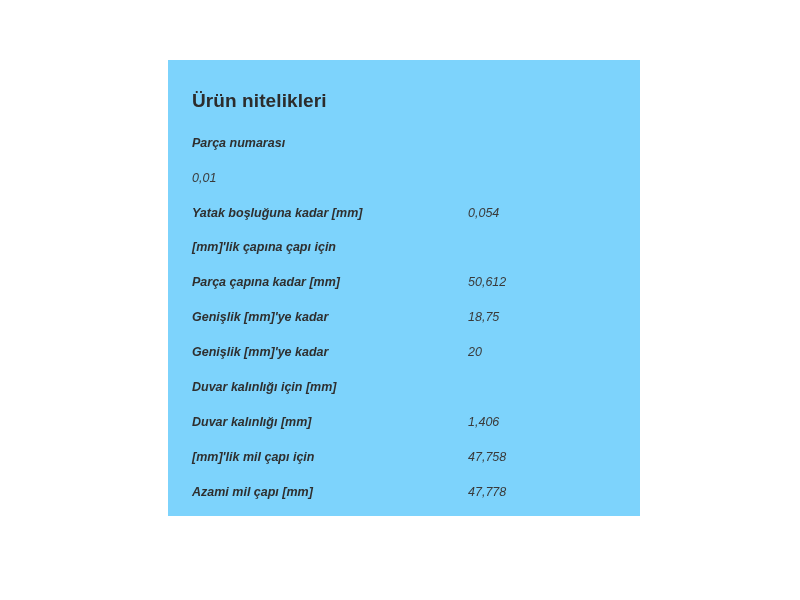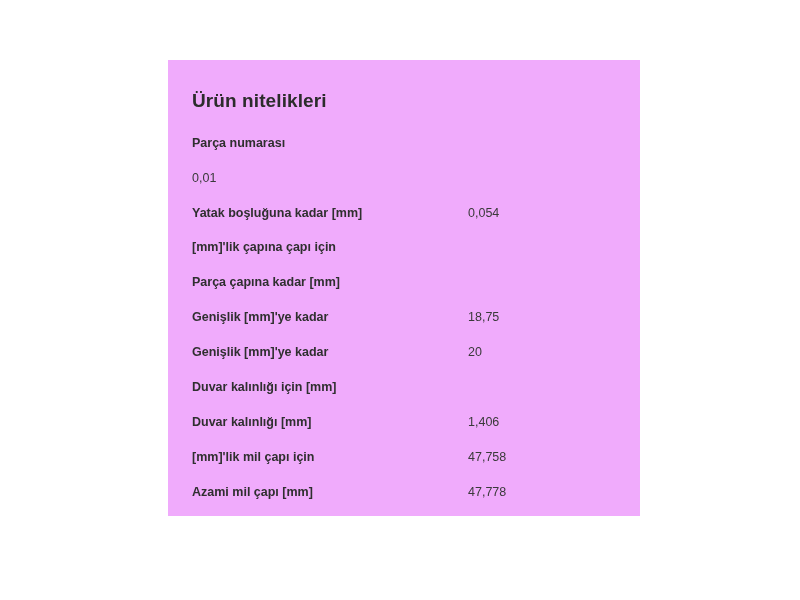--- a/index.html
+++ b/index.html
@@ -18,40 +18,41 @@
     width: 800px;
     height: 600px;
     background: #ffffff;
   }
   .panel {
     position: absolute;
     left: 168px;
     top: 60px;
     width: 472px;
     height: 456px;
-    background: #f0abfc;
+    background: #7dd3fc;
     box-sizing: border-box;
     padding: 30px 24px 0 24px;
   }
   .panel-title {
     font-size: 19px;
     font-weight: bold;
     color: #2c2c2c;
     letter-spacing: 0.1px;
     margin: 0 0 22px 0;
     line-height: 1.2;
   }
   .spec-list {
     display: block;
   }
   .spec-row {
     display: flex;
     align-items: flex-end;
     padding: 0;
     margin-bottom: 18px;
+    font-style: italic;
   }
   .spec-label {
     width: 276px;
     flex: 0 0 276px;
     font-size: 12.5px;
     font-weight: bold;
     color: #2f2f2f;
     line-height: 1.35;
   }
   .spec-value {
@@ -82,20 +83,21 @@
         <div class="spec-label">Yatak boşluğuna kadar [mm]</div>
         <div class="spec-value">0,054</div>
       </div>
 
       <div class="spec-row">
         <div class="spec-label">[mm]'lik çapına çapı için</div>
       </div>
 
       <div class="spec-row">
         <div class="spec-label">Parça çapına kadar [mm]</div>
+        <div class="spec-value">50,612</div>
       </div>
 
       <div class="spec-row">
         <div class="spec-label">Genişlik [mm]'ye kadar</div>
         <div class="spec-value">18,75</div>
       </div>
 
       <div class="spec-row">
         <div class="spec-label">Genişlik [mm]'ye kadar</div>
         <div class="spec-value">20</div>

